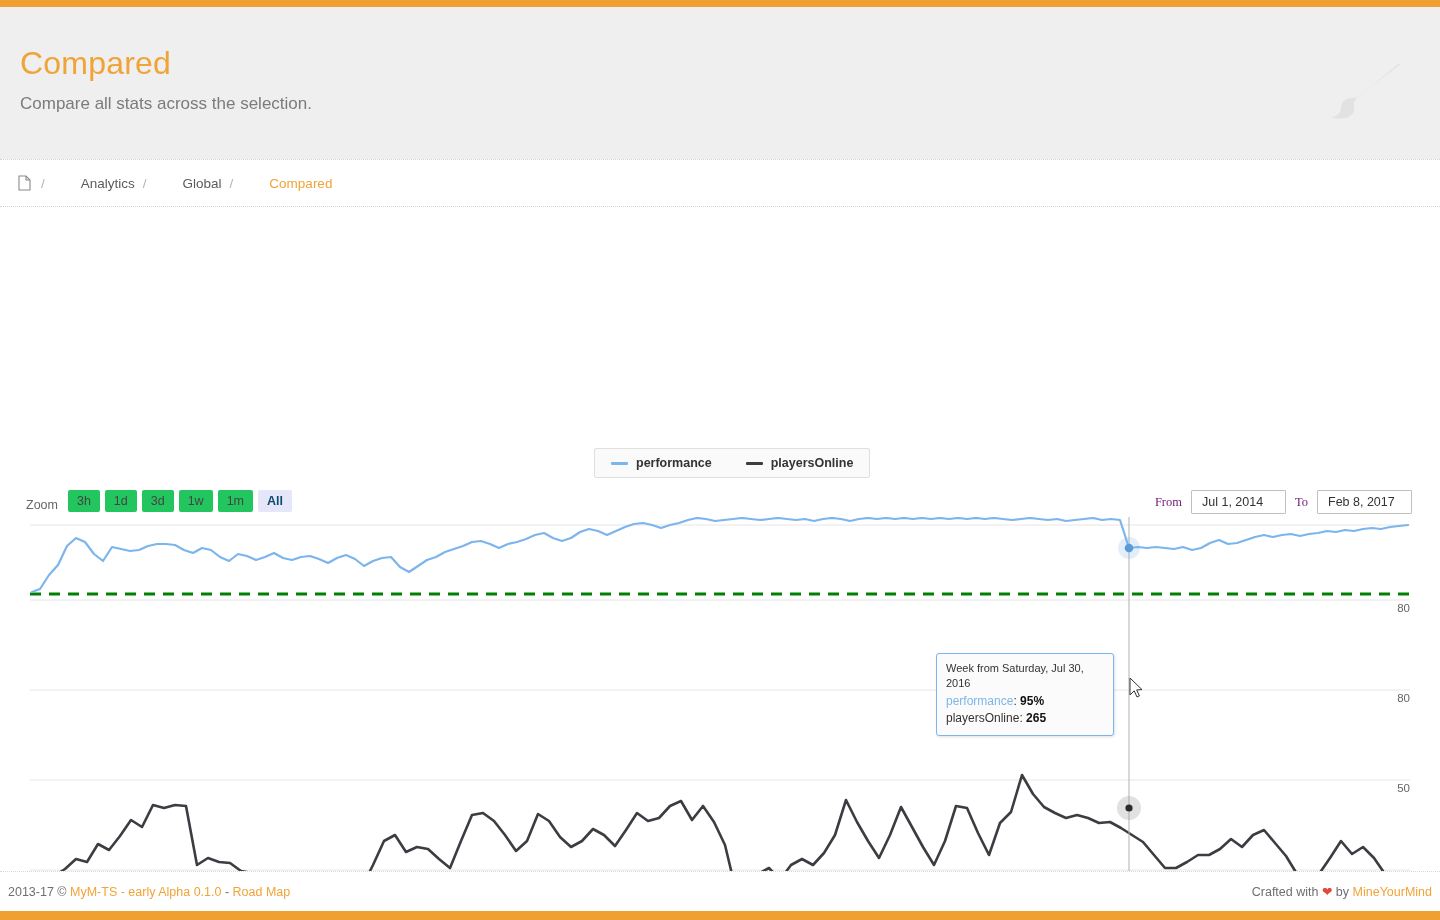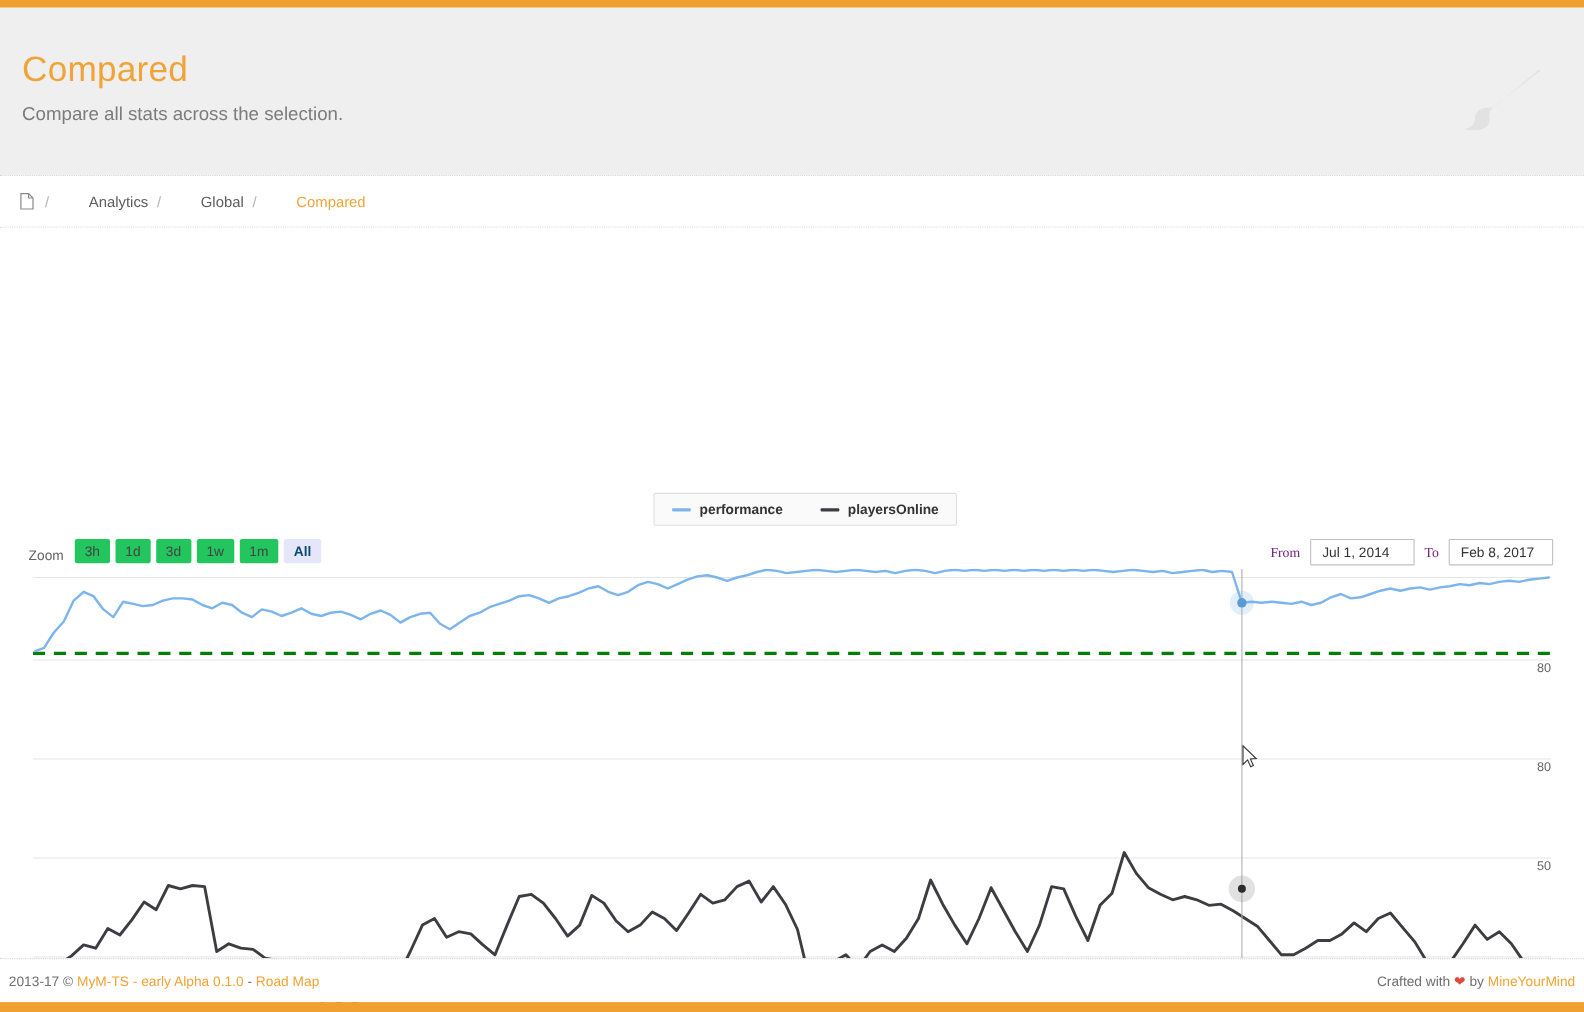--- a/index.html
+++ b/index.html
@@ -261,20 +261,29 @@
       <line x1="30" y1="455" x2="1410" y2="455" stroke="#d6d6d6" stroke-width="1"></line>
     </svg>
 
     <div class="yaxis-label" style="top:85px">80</div>
     <div class="yaxis-label" style="top:175px">80</div>
     <div class="yaxis-label" style="top:265px">50</div>
     <div class="yaxis-label" style="top:355px">20</div>
 
   </div>
 
+  <div class="tooltip">
+    <div class="tt-date">Week from Saturday, Jul 30, 2016</div>
+    <div class="tt-row">
+      <span class="tt-key-perf">performance</span><span>: </span><span class="tt-val">95%</span>
+    </div>
+    <div class="tt-row">
+      <span>playersOnline</span><span>: </span><span class="tt-val">265</span>
+    </div>
+  </div>
 
   <div class="cursor-arrow">
     <svg viewBox="0 0 16 24" width="16" height="24">
       <path d="M1 1 L1 18 L5.2 13.8 L8 20 L10.4 18.9 L7.7 12.9 L13 12.6 Z" fill="#ffffff" stroke="#333" stroke-width="1"></path>
     </svg>
   </div>
 
 </div>
 
 <div class="footer">

